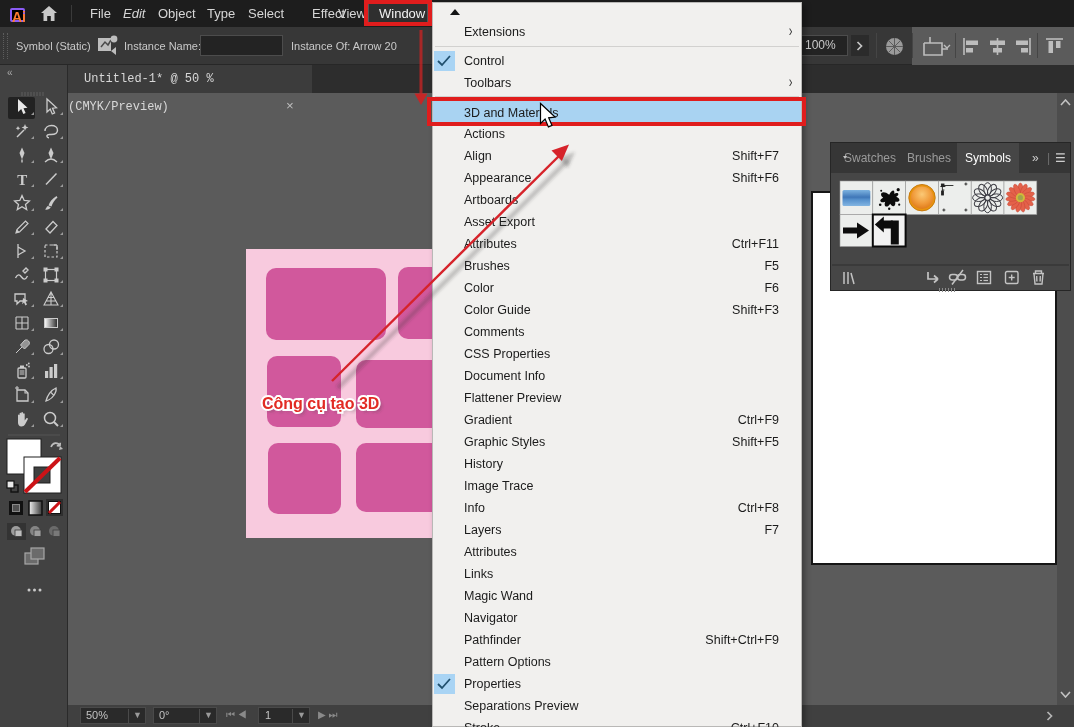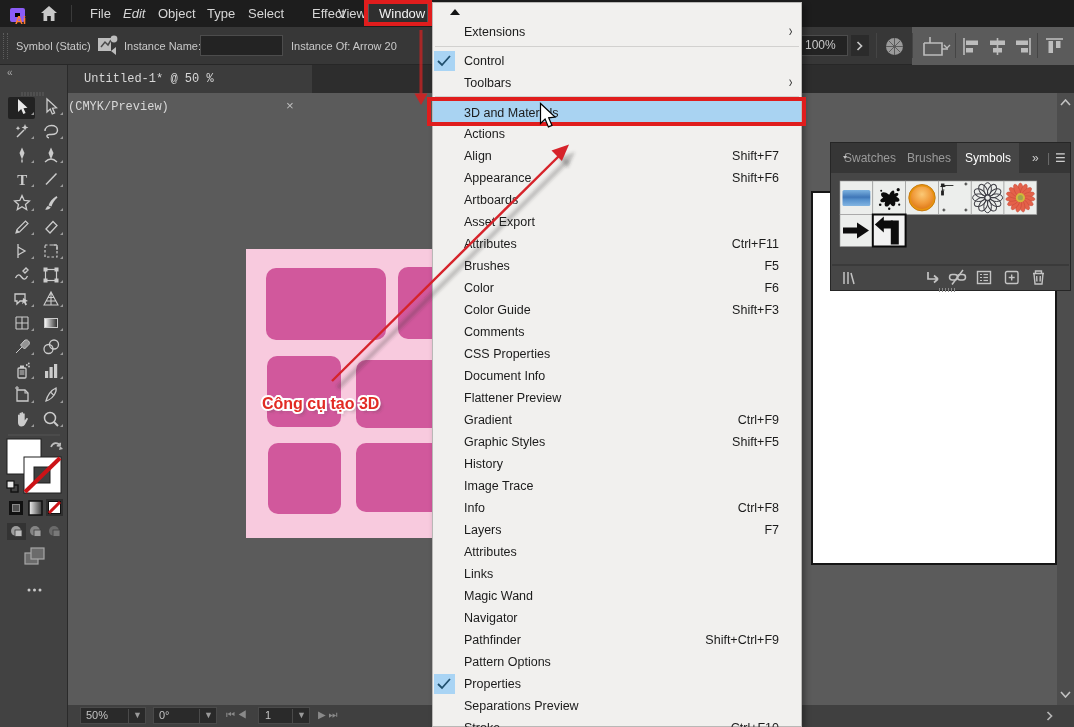--- a/index.html
+++ b/index.html
@@ -33,21 +33,21 @@
   .msep{position:absolute;left:2px;width:364px;height:1px;background:#d2d1cf;}
   .mcheck{position:absolute;left:1px;width:21px;height:20px;background:#a9d4f4;}
   
   .redbox{position:absolute;border:4px solid #e01d1d;box-sizing:border-box;z-index:45;}
   #overlay{left:0;top:0;width:1074px;height:727px;z-index:50;pointer-events:none;}
 </style>
 </head>
 <body>
 
 <div class="abs" id="menubar">
-  <div class="abs" style="left:10px;top:8px;width:15px;height:14px;background:#000000;border:5px solid #8b5cf6;border-radius:2px;color:#ff7c2e;font-size:11px;font-weight:bold;text-align:center;line-height:14px;box-sizing:border-box;">Ai</div>
+  <div class="abs" style="left:10px;top:8px;width:15px;height:14px;background:#000000;border:2px solid #8b5cf6;border-radius:2px;color:#ff7c2e;font-size:14px;font-weight:bold;text-align:center;line-height:14px;box-sizing:border-box;">Ai</div>
   <svg class="abs" style="left:41px;top:6px;" width="16" height="15" viewBox="0 0 16 15">
       <path d="M8 0 L16 7 L13.5 7 L13.5 15 L9.8 15 L9.8 10 L6.2 10 L6.2 15 L2.5 15 L2.5 7 L0 7 Z" fill="#c9c9c9"></path>
     </svg>
   <div class="abs" style="left:71px;top:5px;width:1px;height:17px;background:#3a3a3a;"></div>
   <div class="mitem" style="left:90px;">File</div>
   <div class="mitem" style="left:123px;font-style:italic;">Edit</div>
   <div class="mitem" style="left:158px;">Object</div>
   <div class="mitem" style="left:207px;">Type</div>
   <div class="mitem" style="left:248px;">Select</div>
   <div class="mitem" style="left:312px;">Effect</div>

